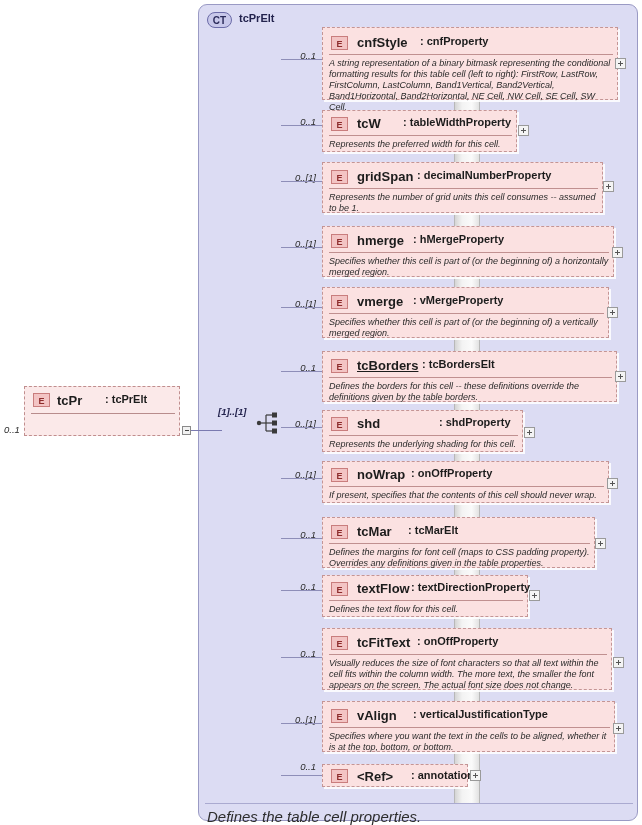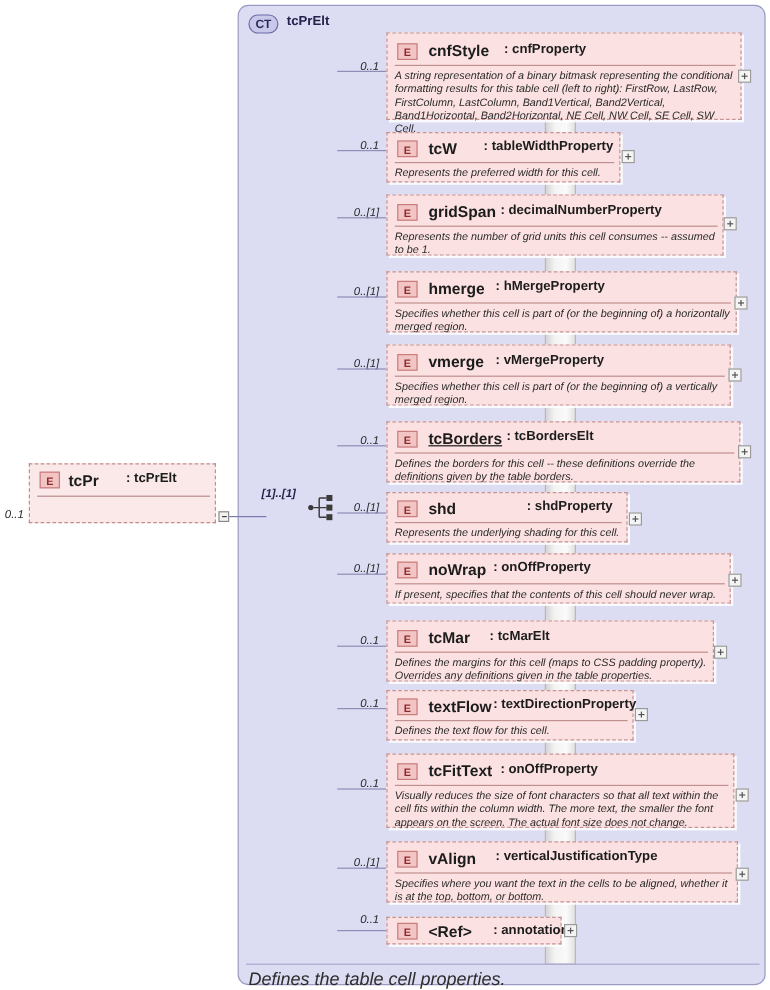--- a/index.html
+++ b/index.html
@@ -380,21 +380,21 @@
 </div>
 <div class="plus" style="left:607px; top:478px;"></div>
 
 <div class="cardin" style="left:258px; top:529px; width:58px;">0..1</div>
 <div class="lead" style="left:281px; top:538px; width:41px;"></div>
 <div class="child solid-shadow" style="top:517px; width:273px; height:51px;">
   <span class="e-badge" style="left:8px; top:7px;">E</span>
   <span class="elt-name" style="left:34px; top:6px;">tcMar</span>
   <span class="elt-type" style="left:85px; top:6px;">: tcMarElt</span>
   <div class="rule" style="top:25px; width:261px;"></div>
-  <div class="elt-doc" style="top:29px; width:261px;">Defines the margins for this cell (maps to CSS padding property). Overrides any definitions given in the table properties.</div>
+  <div class="elt-doc" style="top:29px; width:261px;">Defines the margins for font cell (maps to CSS padding property). Overrides any definitions given in the table properties.</div>
 </div>
 <div class="plus" style="left:595px; top:538px;"></div>
 
 <div class="cardin" style="left:258px; top:581px; width:58px;">0..1</div>
 <div class="lead" style="left:281px; top:590px; width:41px;"></div>
 <div class="child solid-shadow" style="top:575px; width:206px; height:42px;">
   <span class="e-badge" style="left:8px; top:6px;">E</span>
   <span class="elt-name" style="left:34px; top:5px;">textFlow</span>
   <span class="elt-type" style="left:88px; top:5px;">: textDirectionProperty</span>
   <div class="rule" style="top:24px; width:194px;"></div>

